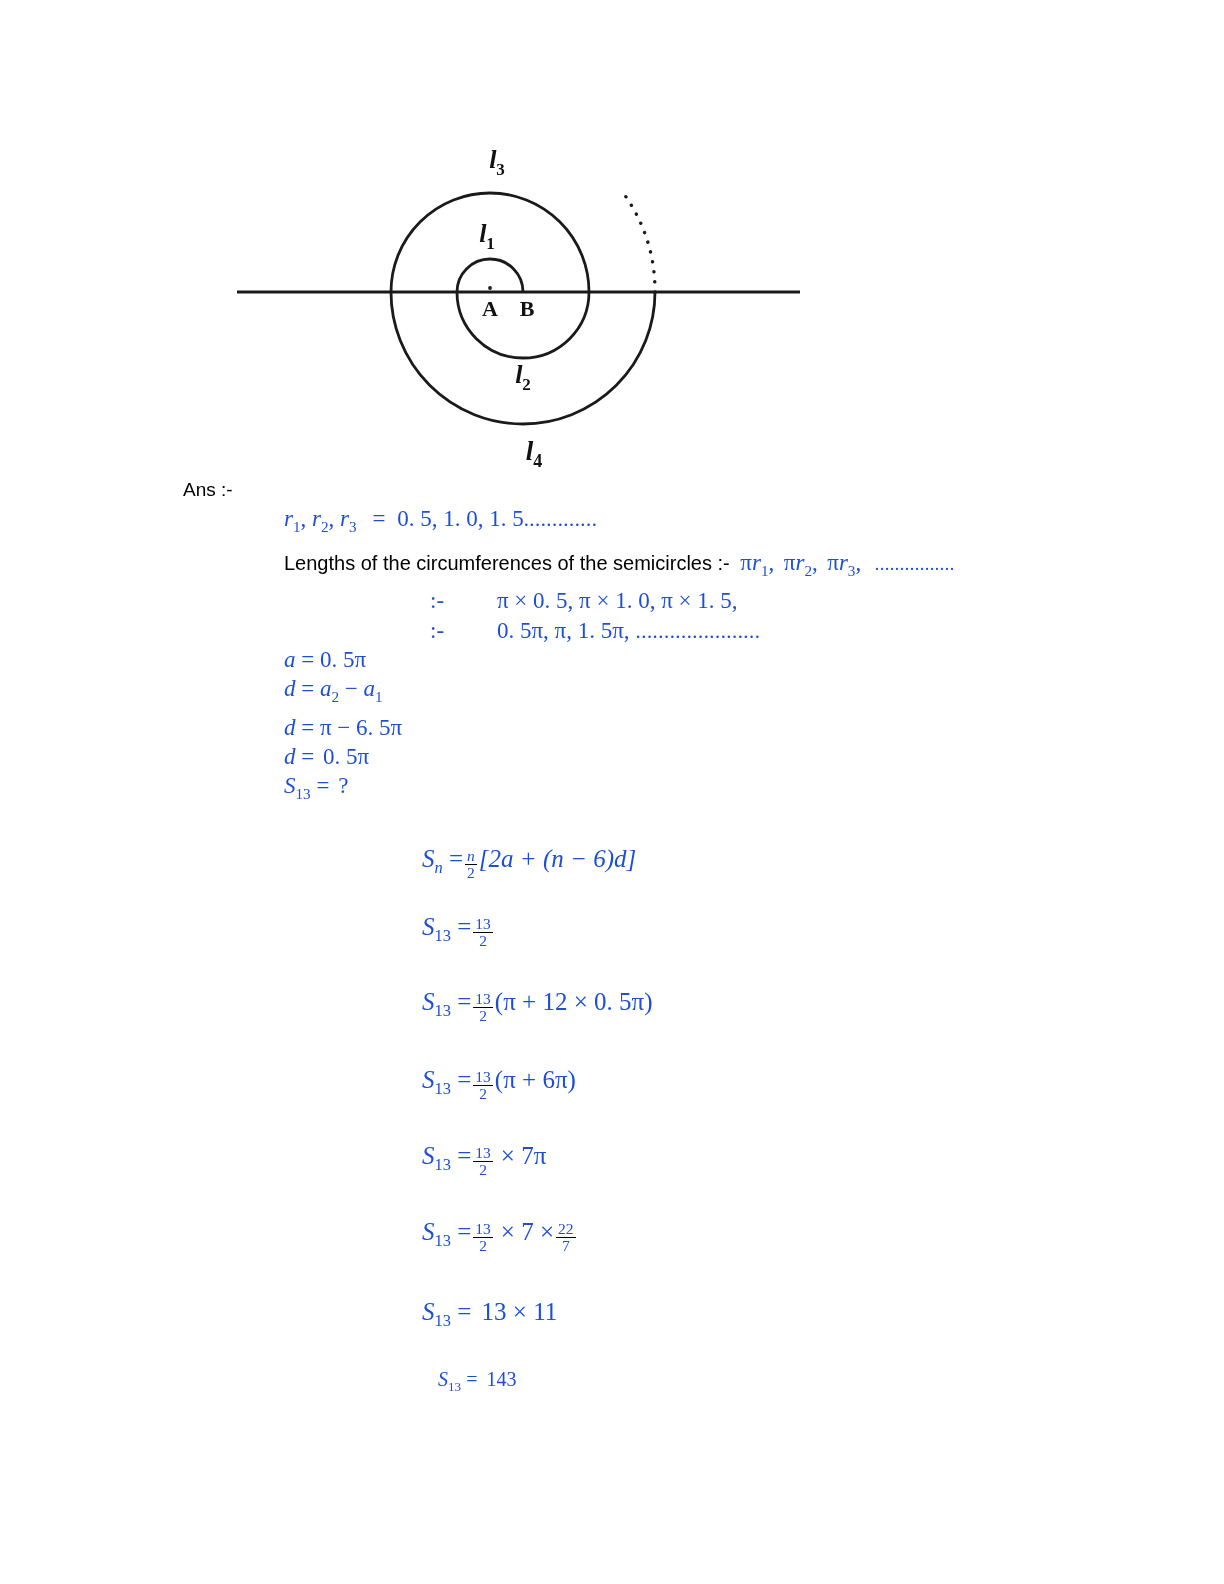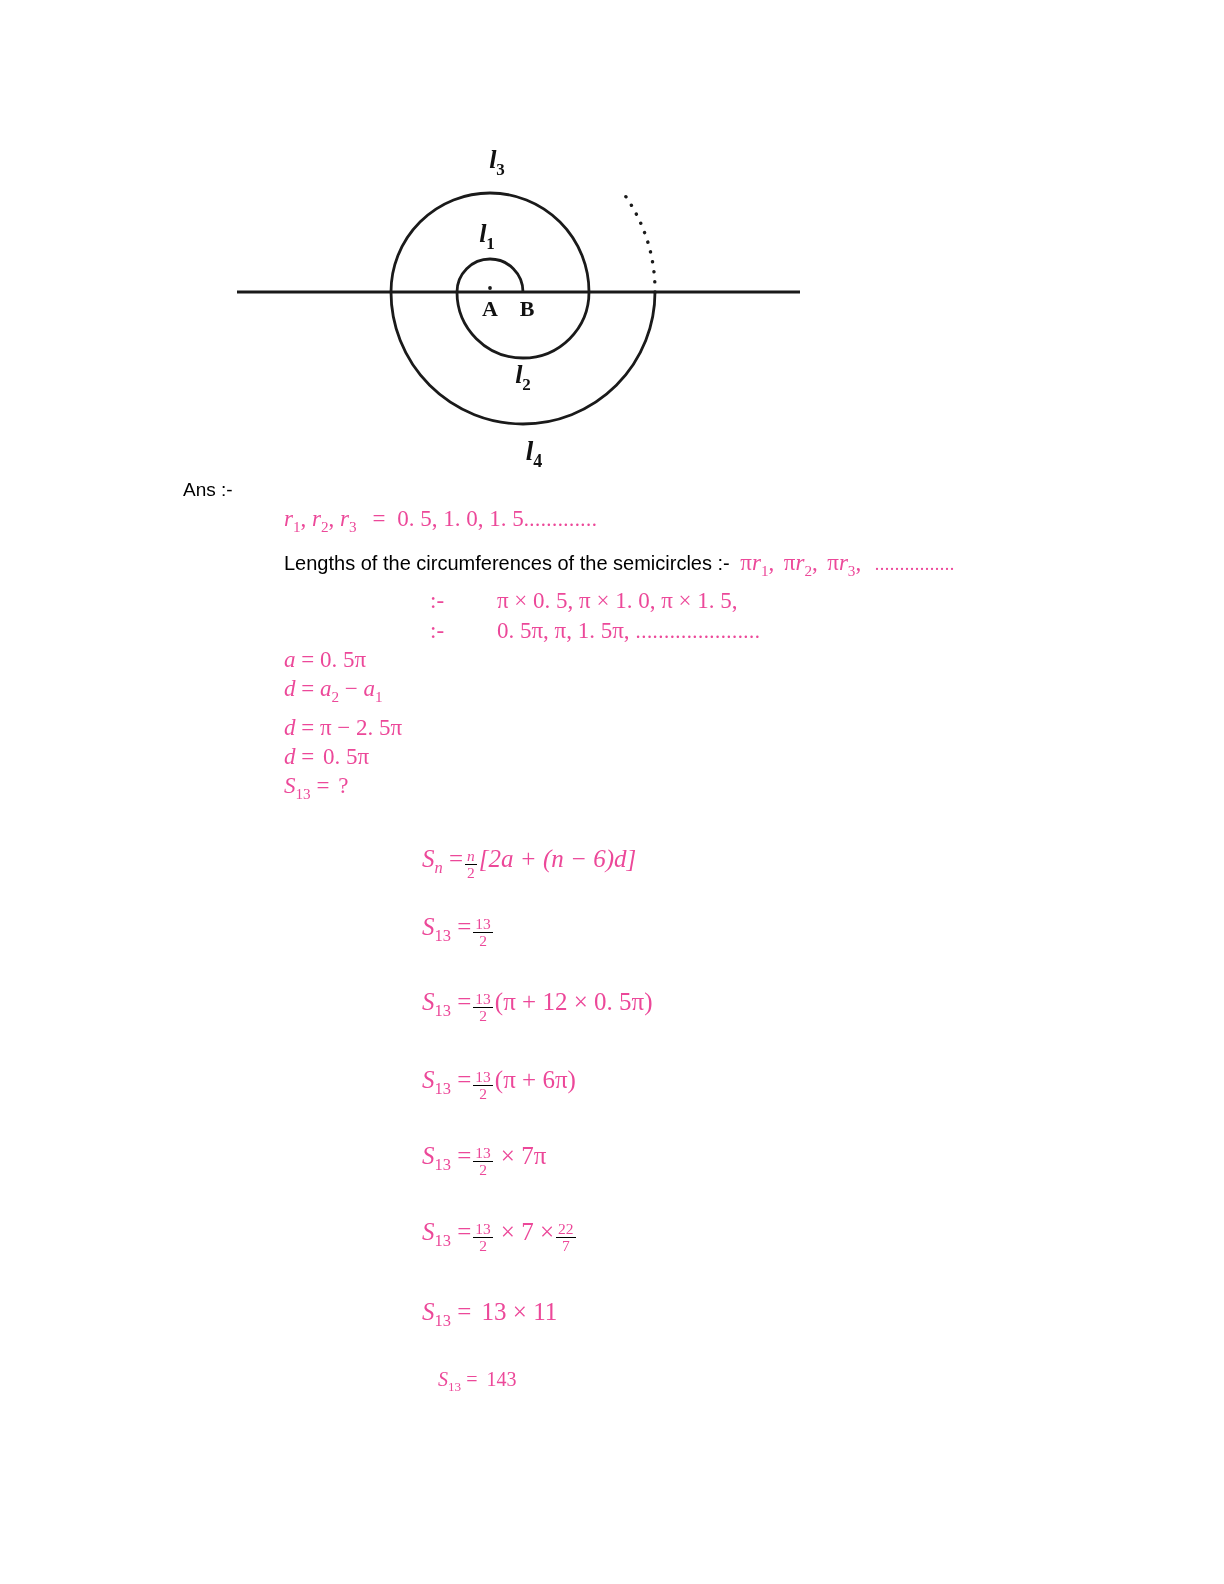--- a/index.html
+++ b/index.html
@@ -35,21 +35,21 @@
   
   .sans {
     font-family: "Liberation Sans", sans-serif;
     font-size: 19px;
     color: #000;
     white-space: nowrap;
   }
   .serif-math {
     font-family: "Liberation Serif", "DejaVu Serif", serif;
     font-size: 23px;
-    color: #ec4899;
+    color: #1d4ed8;
     white-space: nowrap;
   }
   .it { font-style: italic; }
 
   sub.m {
     font-size: 0.66em;
     vertical-align: -0.38em;
     font-style: normal;
   }
   sub.mi {
@@ -163,21 +163,21 @@
     <span class="it">d</span>
     <span>=</span>
     <span class="it"><span>a</span><sub class="m">2</sub></span>
     <span>−</span>
     <span class="it"><span>a</span><sub class="m">1</sub></span>
   </div>
 
   <div class="abs serif-math" style="left:284px; top:715px;">
     <span class="it">d</span>
     <span>=</span>
-    <span>π − 2. 5π</span>
+    <span>π − 6. 5π</span>
   </div>
 
   <div class="abs serif-math" style="left:284px; top:744px;">
     <span class="it">d</span>
     <span>=</span>
     <span style="margin-left:3px">0. 5π</span>
   </div>
 
   <div class="abs serif-math" style="left:284px; top:773px;">
     <span class="it"><span>S</span><sub class="m">13</sub></span>

